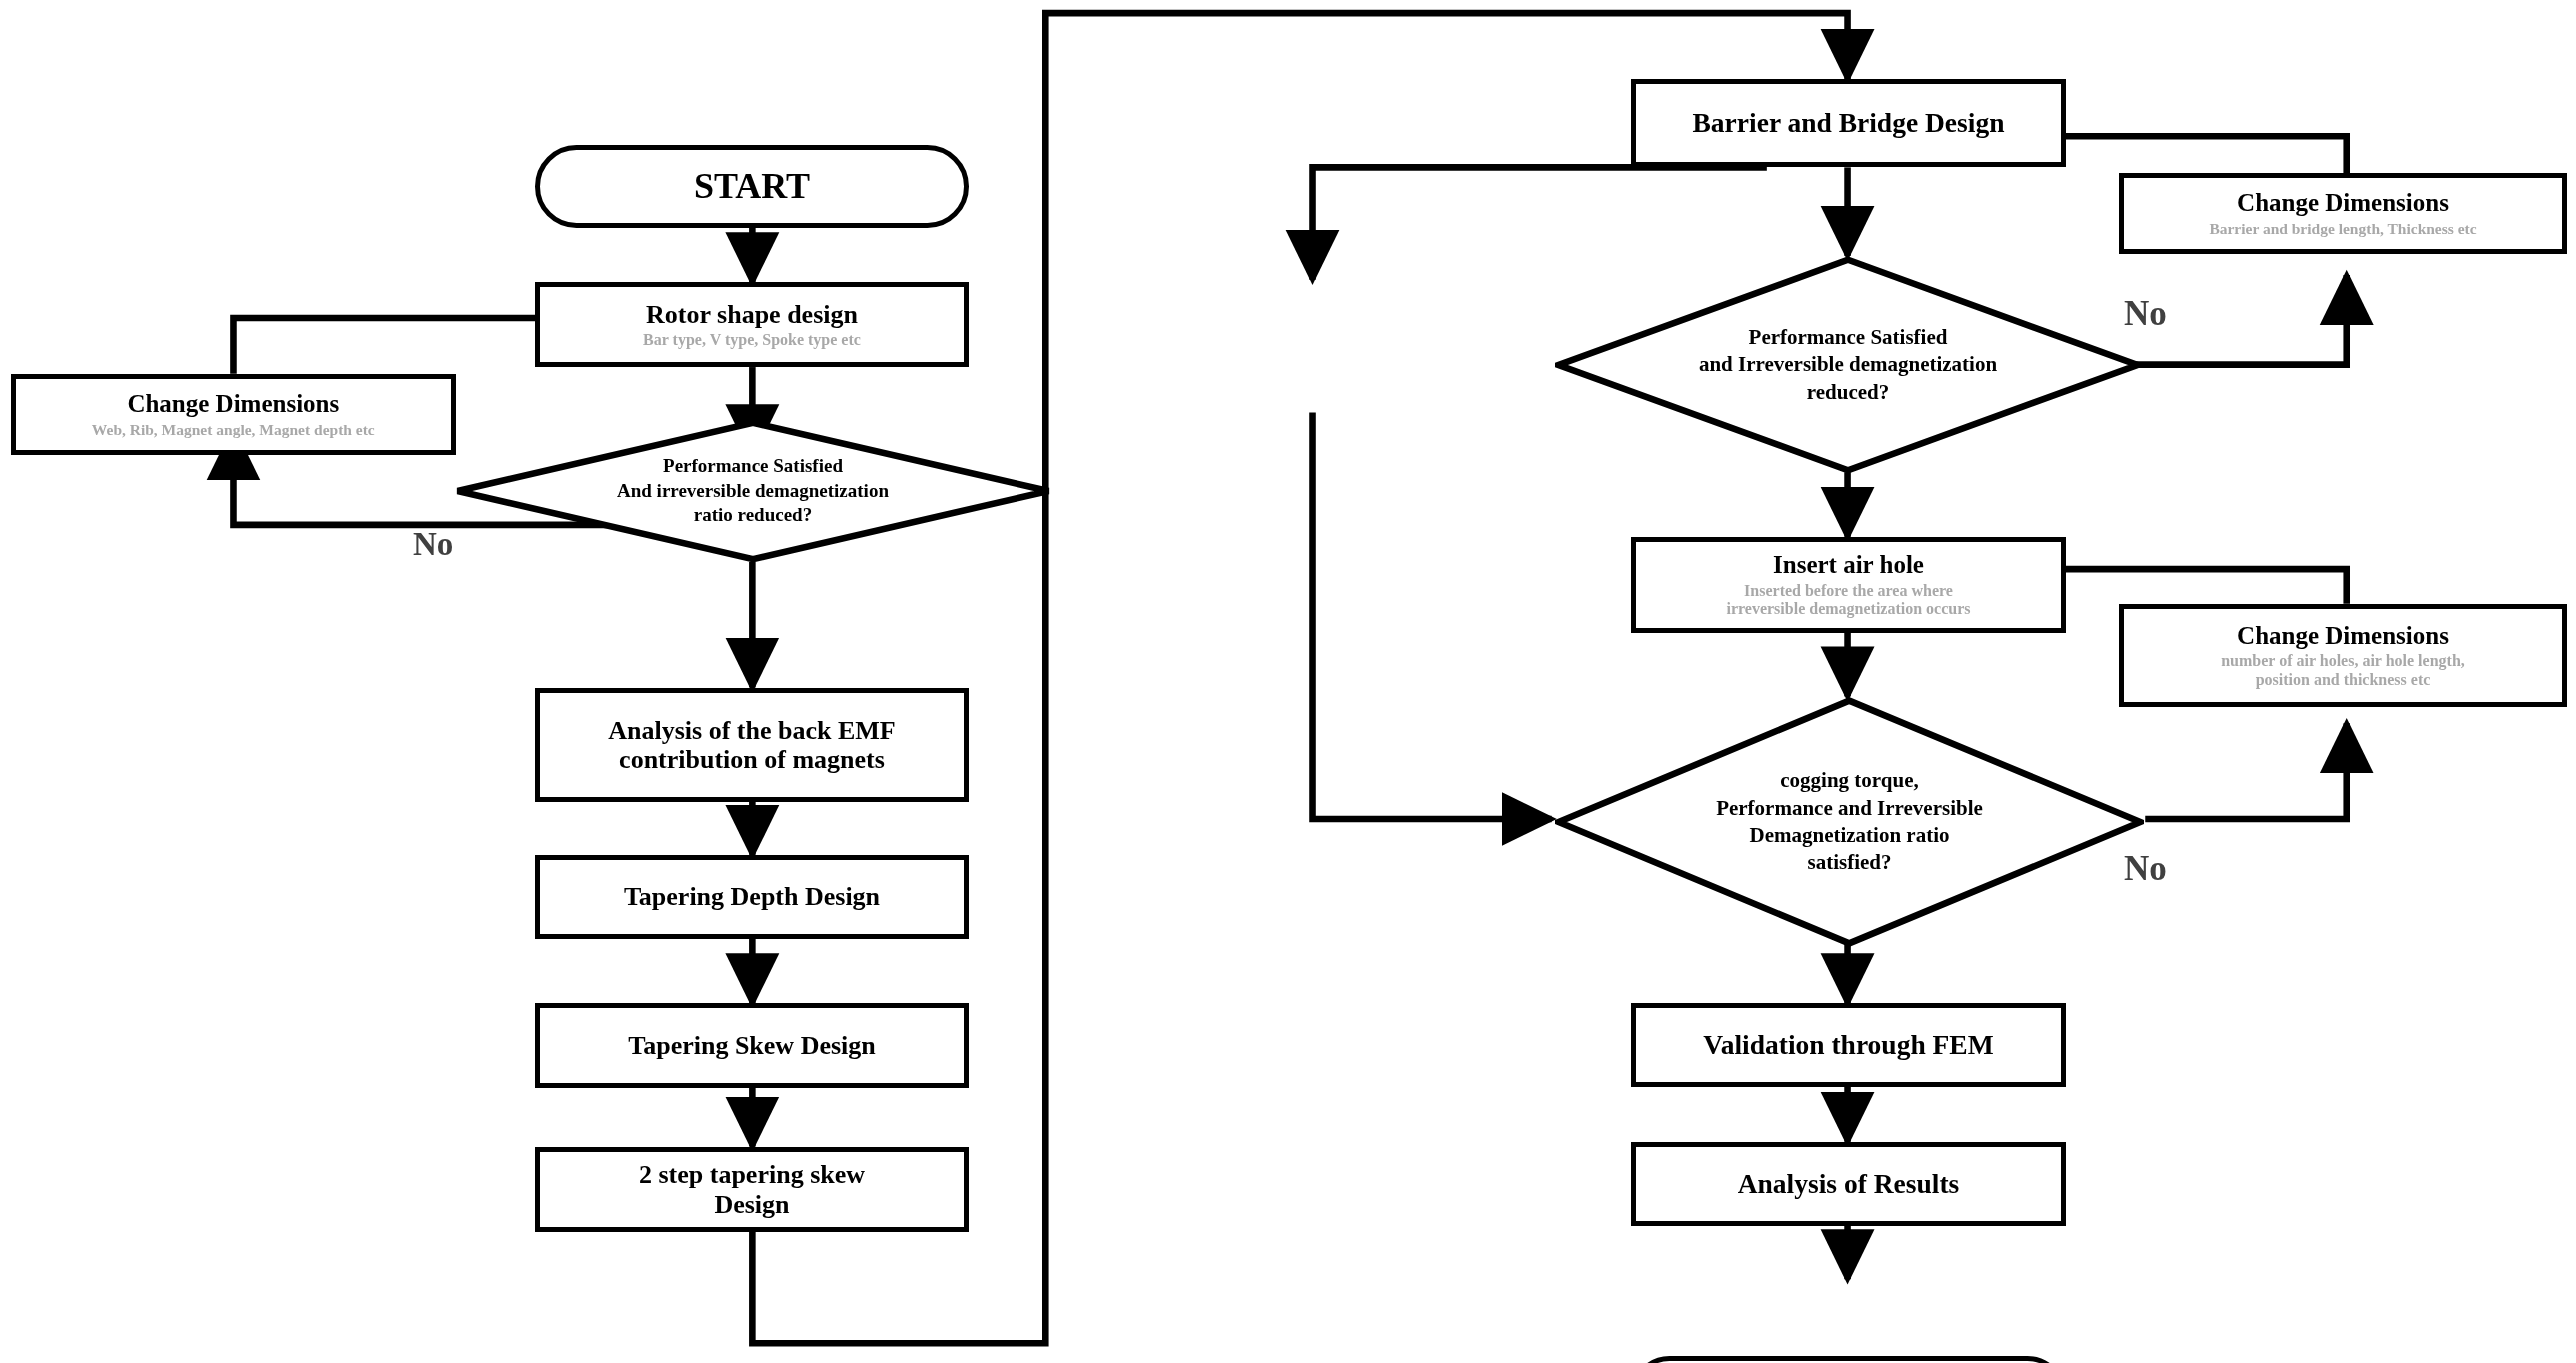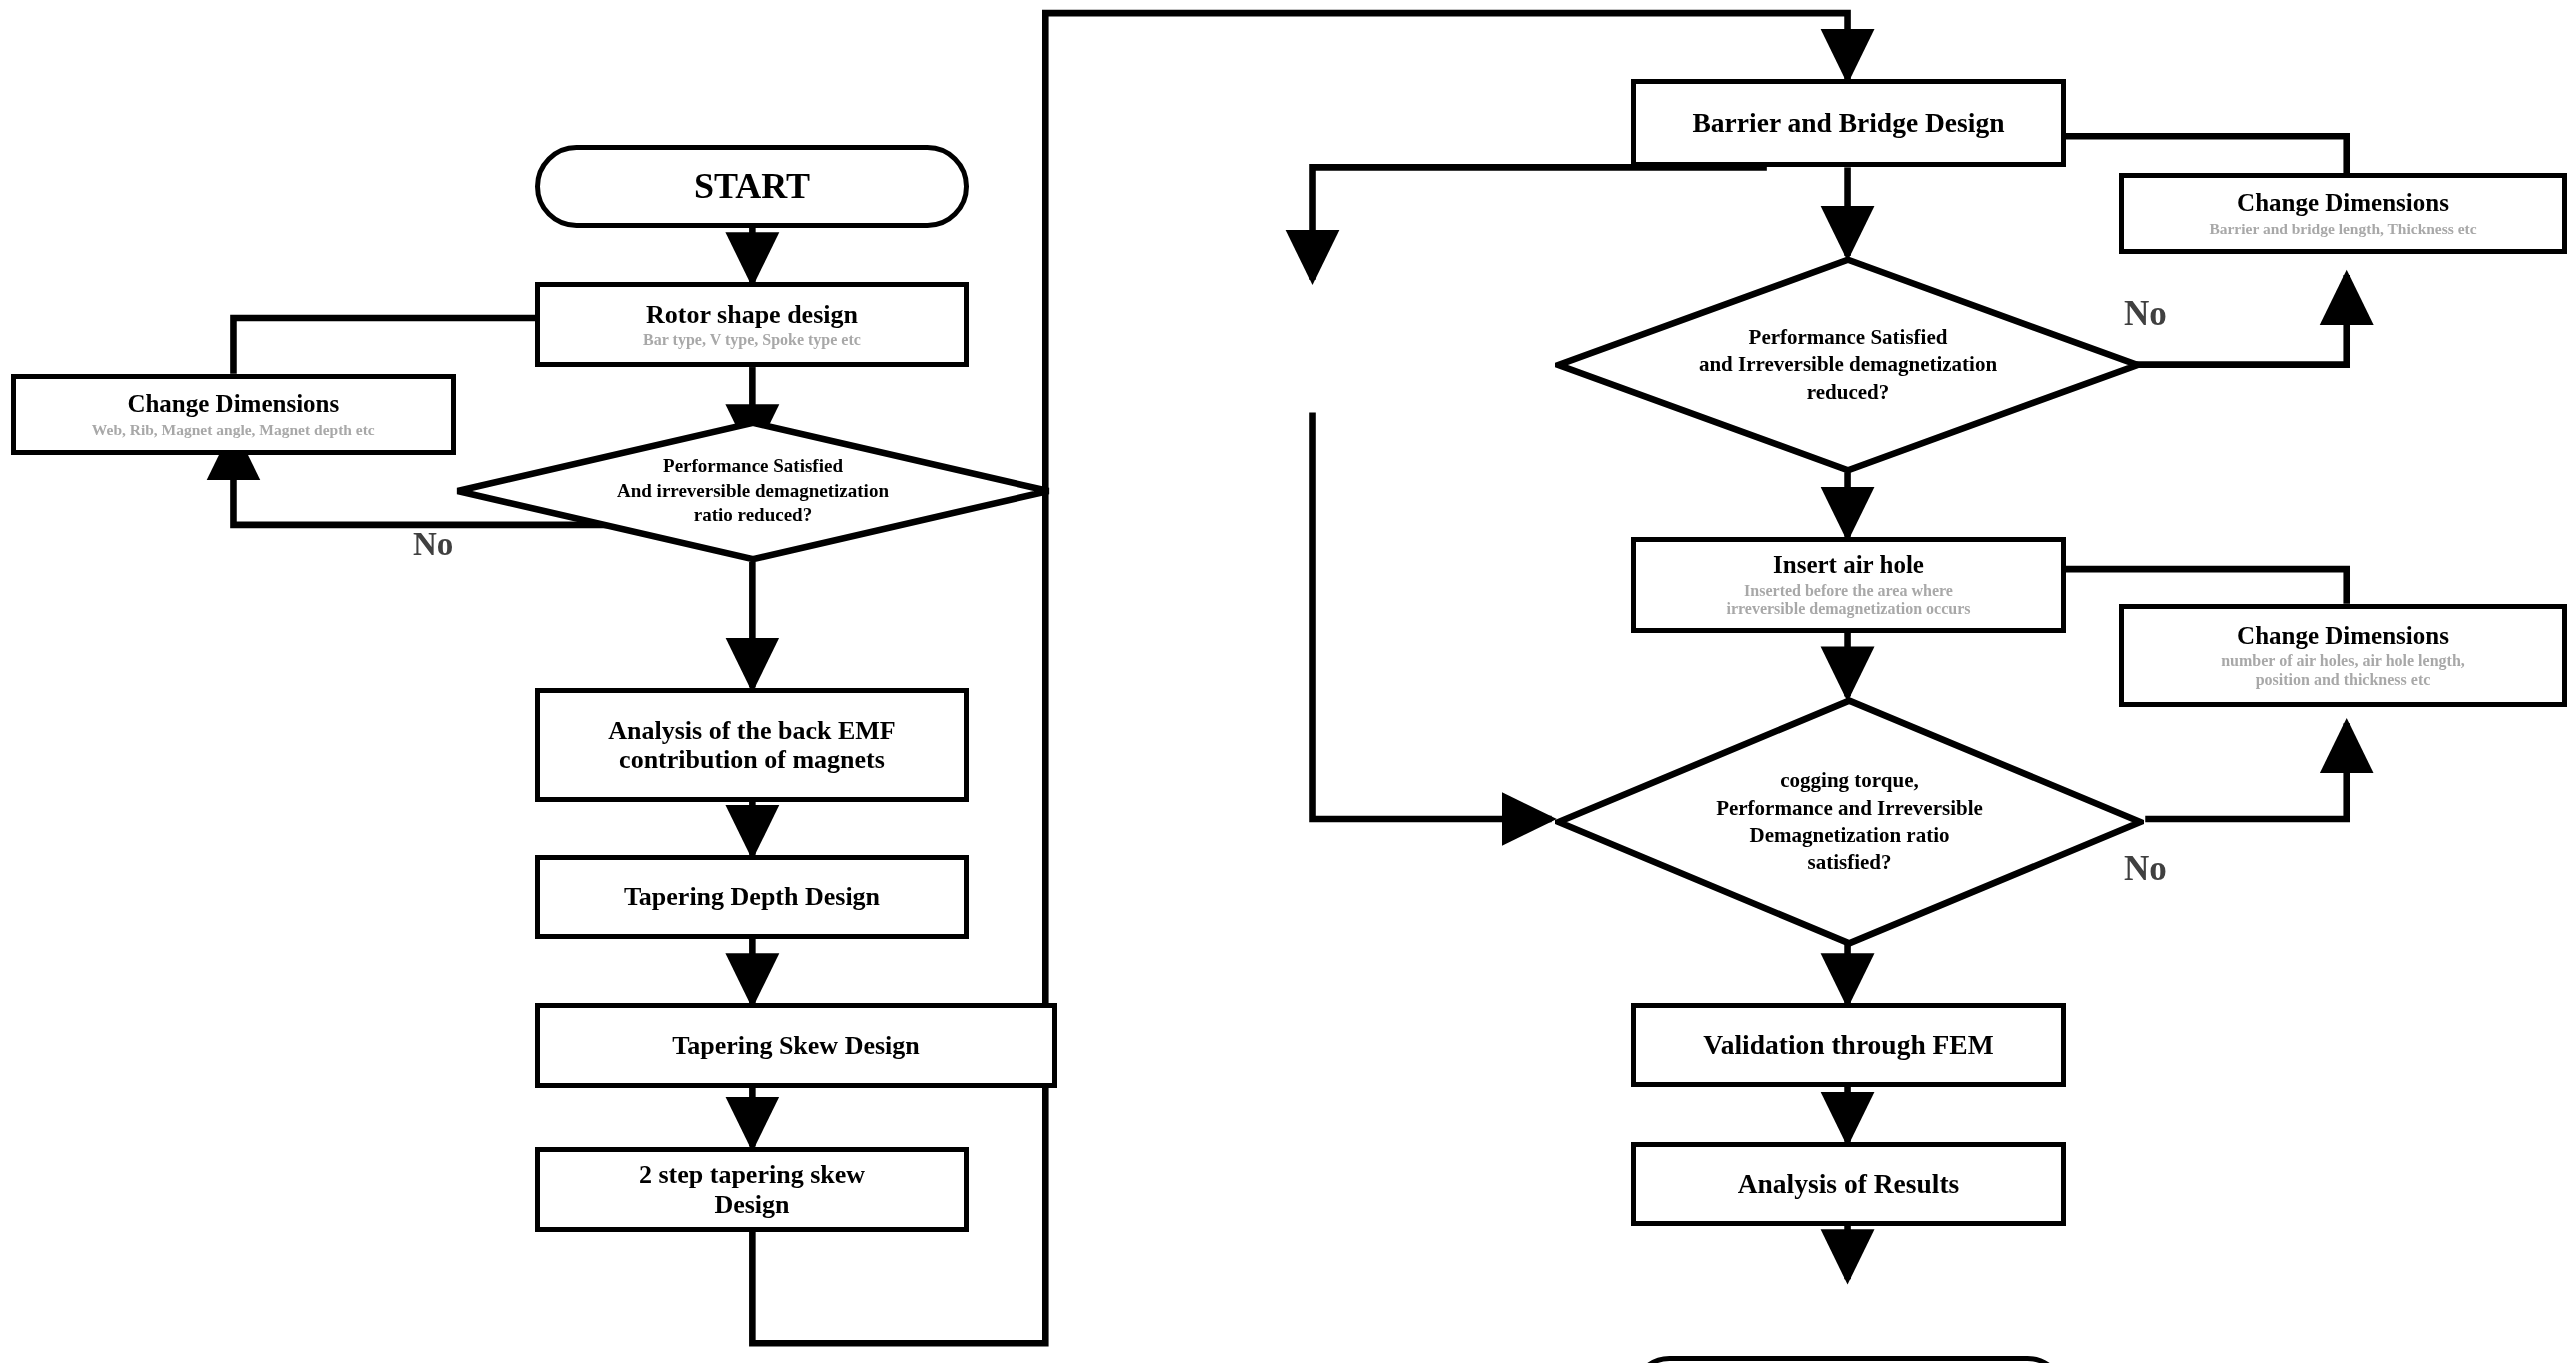--- a/index.html
+++ b/index.html
@@ -98,21 +98,21 @@
     <div class="ttl" style="font-size:26px;">
       <div>Analysis of the back EMF</div>
       <div>contribution of magnets</div>
     </div>
   </div>
 
   <div class="node rect" style="left:535px;top:855px;width:434px;height:84px;">
     <div class="ttl" style="font-size:26px;">Tapering Depth Design</div>
   </div>
 
-  <div class="node rect" style="left:535px;top:1003px;width:522px;height:85px;">
+  <div class="node rect" style="left:535px;top:1003px;width:434px;height:85px;">
     <div class="ttl" style="font-size:26px;">Tapering Skew Design</div>
   </div>
 
   <div class="node rect" style="left:535px;top:1147px;width:434px;height:85px;">
     <div class="ttl" style="font-size:26px;">
       <div>2 step tapering skew</div>
       <div>Design</div>
     </div>
   </div>
 

